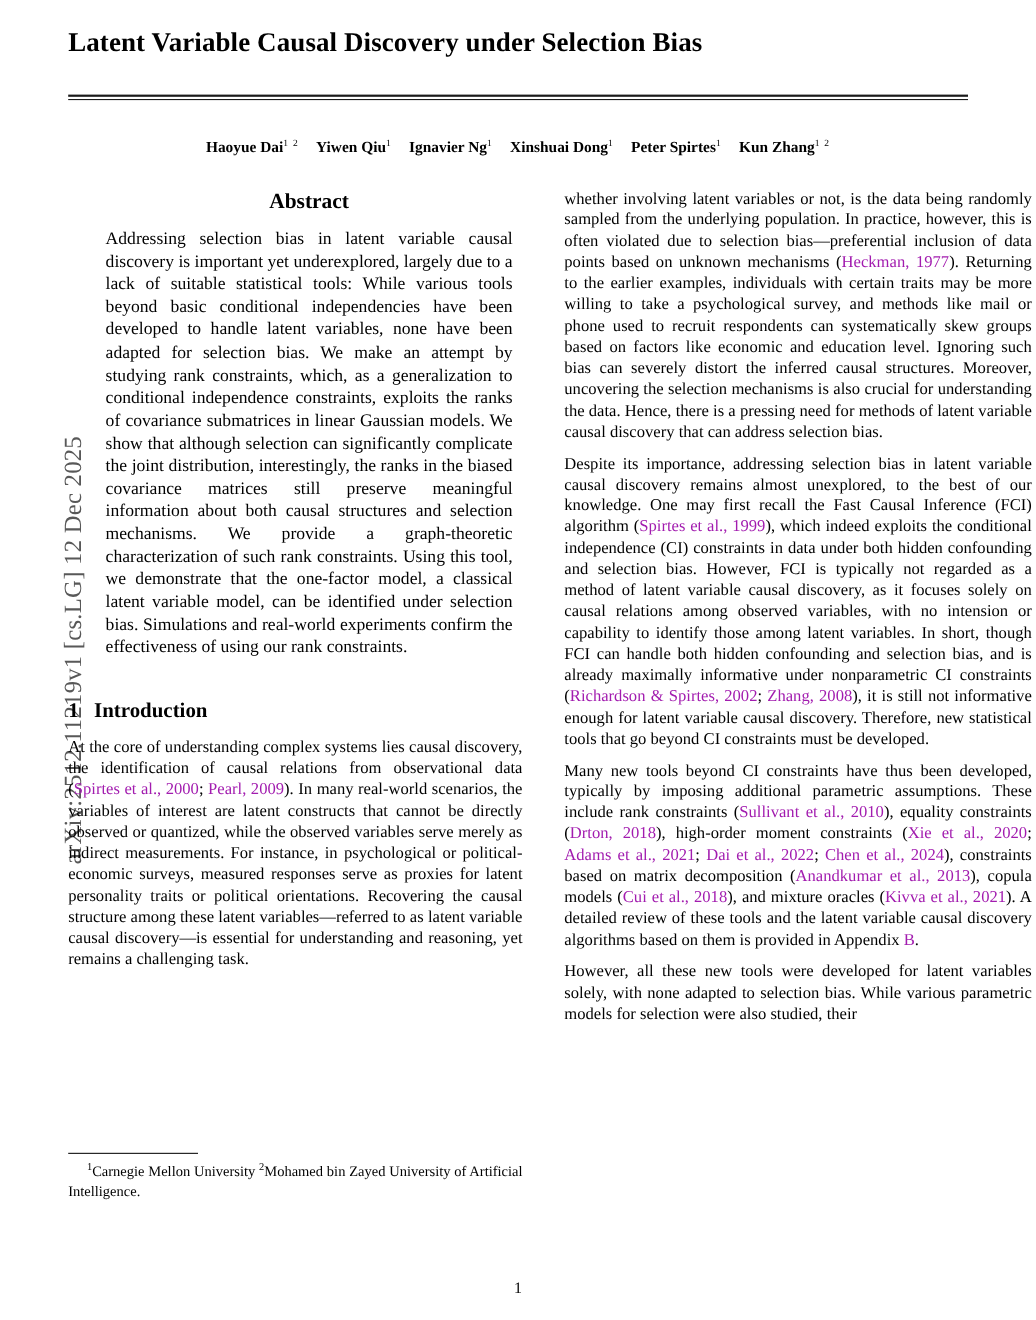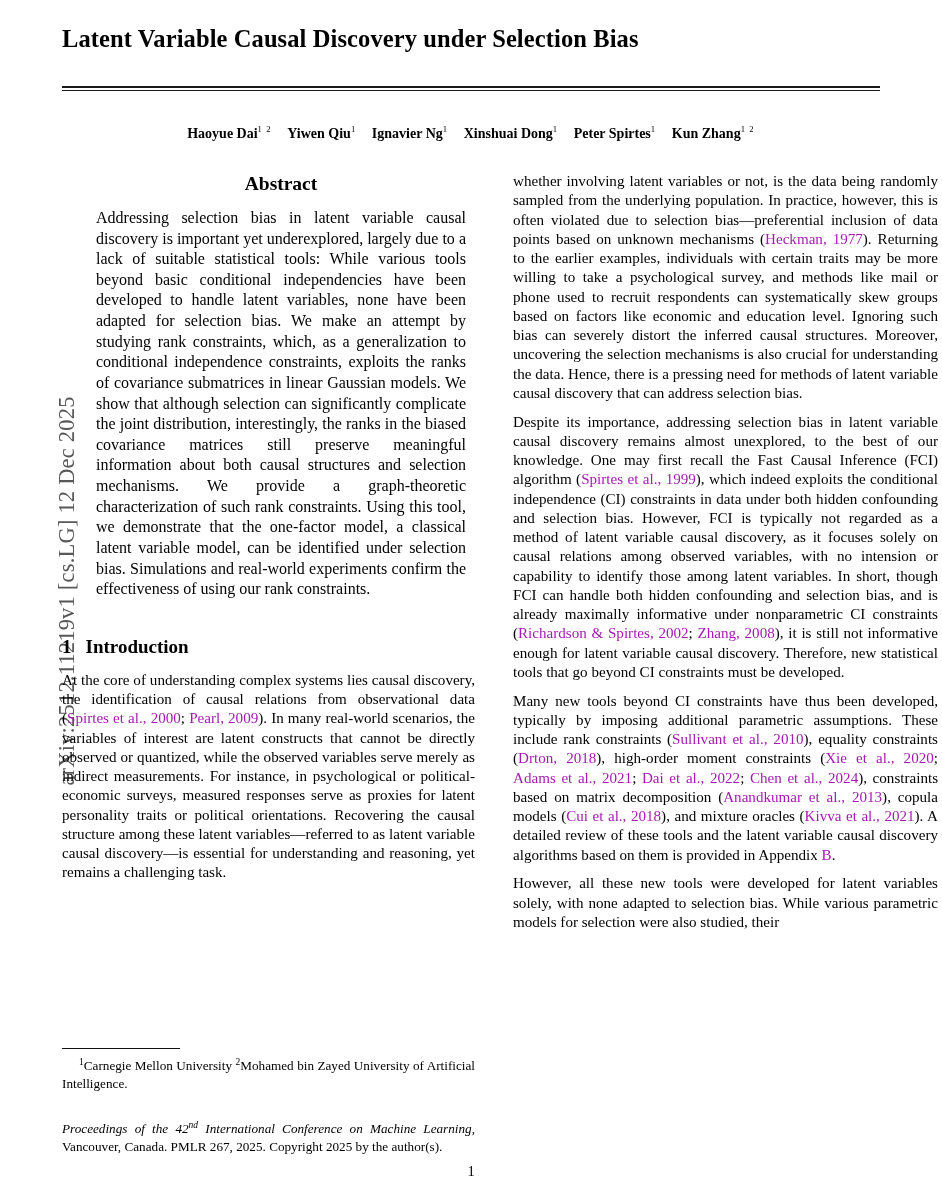--- a/index.html
+++ b/index.html
@@ -219,18 +219,17 @@
     <p><span>Despite its importance, addressing selection bias in latent variable causal discovery remains almost unexplored, to the best of our knowledge. One may first recall the Fast Causal Inference (FCI) algorithm (</span><a class="cite" href="#">Spirtes et al., 1999</a><span>), which indeed exploits the conditional independence (CI) constraints in data under both hidden confounding and selection bias. However, FCI is typically not regarded as a method of latent variable causal discovery, as it focuses solely on causal relations among observed variables, with no intension or capability to identify those among latent variables. In short, though FCI can handle both hidden confounding and selection bias, and is already maximally informative under nonparametric CI constraints (</span><a class="cite" href="#">Richardson &amp; Spirtes, 2002</a><span>; </span><a class="cite" href="#">Zhang, 2008</a><span>), it is still not informative enough for latent variable causal discovery. Therefore, new statistical tools that go beyond CI constraints must be developed.</span></p>
 
     <p><span>Many new tools beyond CI constraints have thus been developed, typically by imposing additional parametric assumptions. These include rank constraints (</span><a class="cite" href="#">Sullivant et al., 2010</a><span>), equality constraints (</span><a class="cite" href="#">Drton, 2018</a><span>), high-order moment constraints (</span><a class="cite" href="#">Xie et al., 2020</a><span>; </span><a class="cite" href="#">Adams et al., 2021</a><span>; </span><a class="cite" href="#">Dai et al., 2022</a><span>; </span><a class="cite" href="#">Chen et al., 2024</a><span>), constraints based on matrix decomposition (</span><a class="cite" href="#">Anandkumar et al., 2013</a><span>), copula models (</span><a class="cite" href="#">Cui et al., 2018</a><span>), and mixture oracles (</span><a class="cite" href="#">Kivva et al., 2021</a><span>). A detailed review of these tools and the latent variable causal discovery algorithms based on them is provided in Appendix </span><a class="cite" href="#">B</a><span>.</span></p>
 
     <p>However, all these new tools were developed for latent variables solely, with none adapted to selection bias. While various parametric models for selection were also studied, their</p>
   </div>
 
   <div id="footnote-block">
     <div id="footnote-rule"></div>
     <p id="affiliations"><sup>1</sup><span>Carnegie Mellon University </span><sup>2</sup><span>Mohamed bin Zayed University of Artificial Intelligence.</span></p>
-    <p id="proceedings"><span class="ital">Proceedings of the </span><span class="ital">42</span><span class="ord">nd</span><span class="ital"> International Conference on Machine Learning</span><span>, Vancouver, Canada. PMLR 267, 2025. Copyright 2025 by the author(s).</span></p>
   </div>
 
   <div id="page-number">1</div>
 
 </div>
 
 </body></html>

